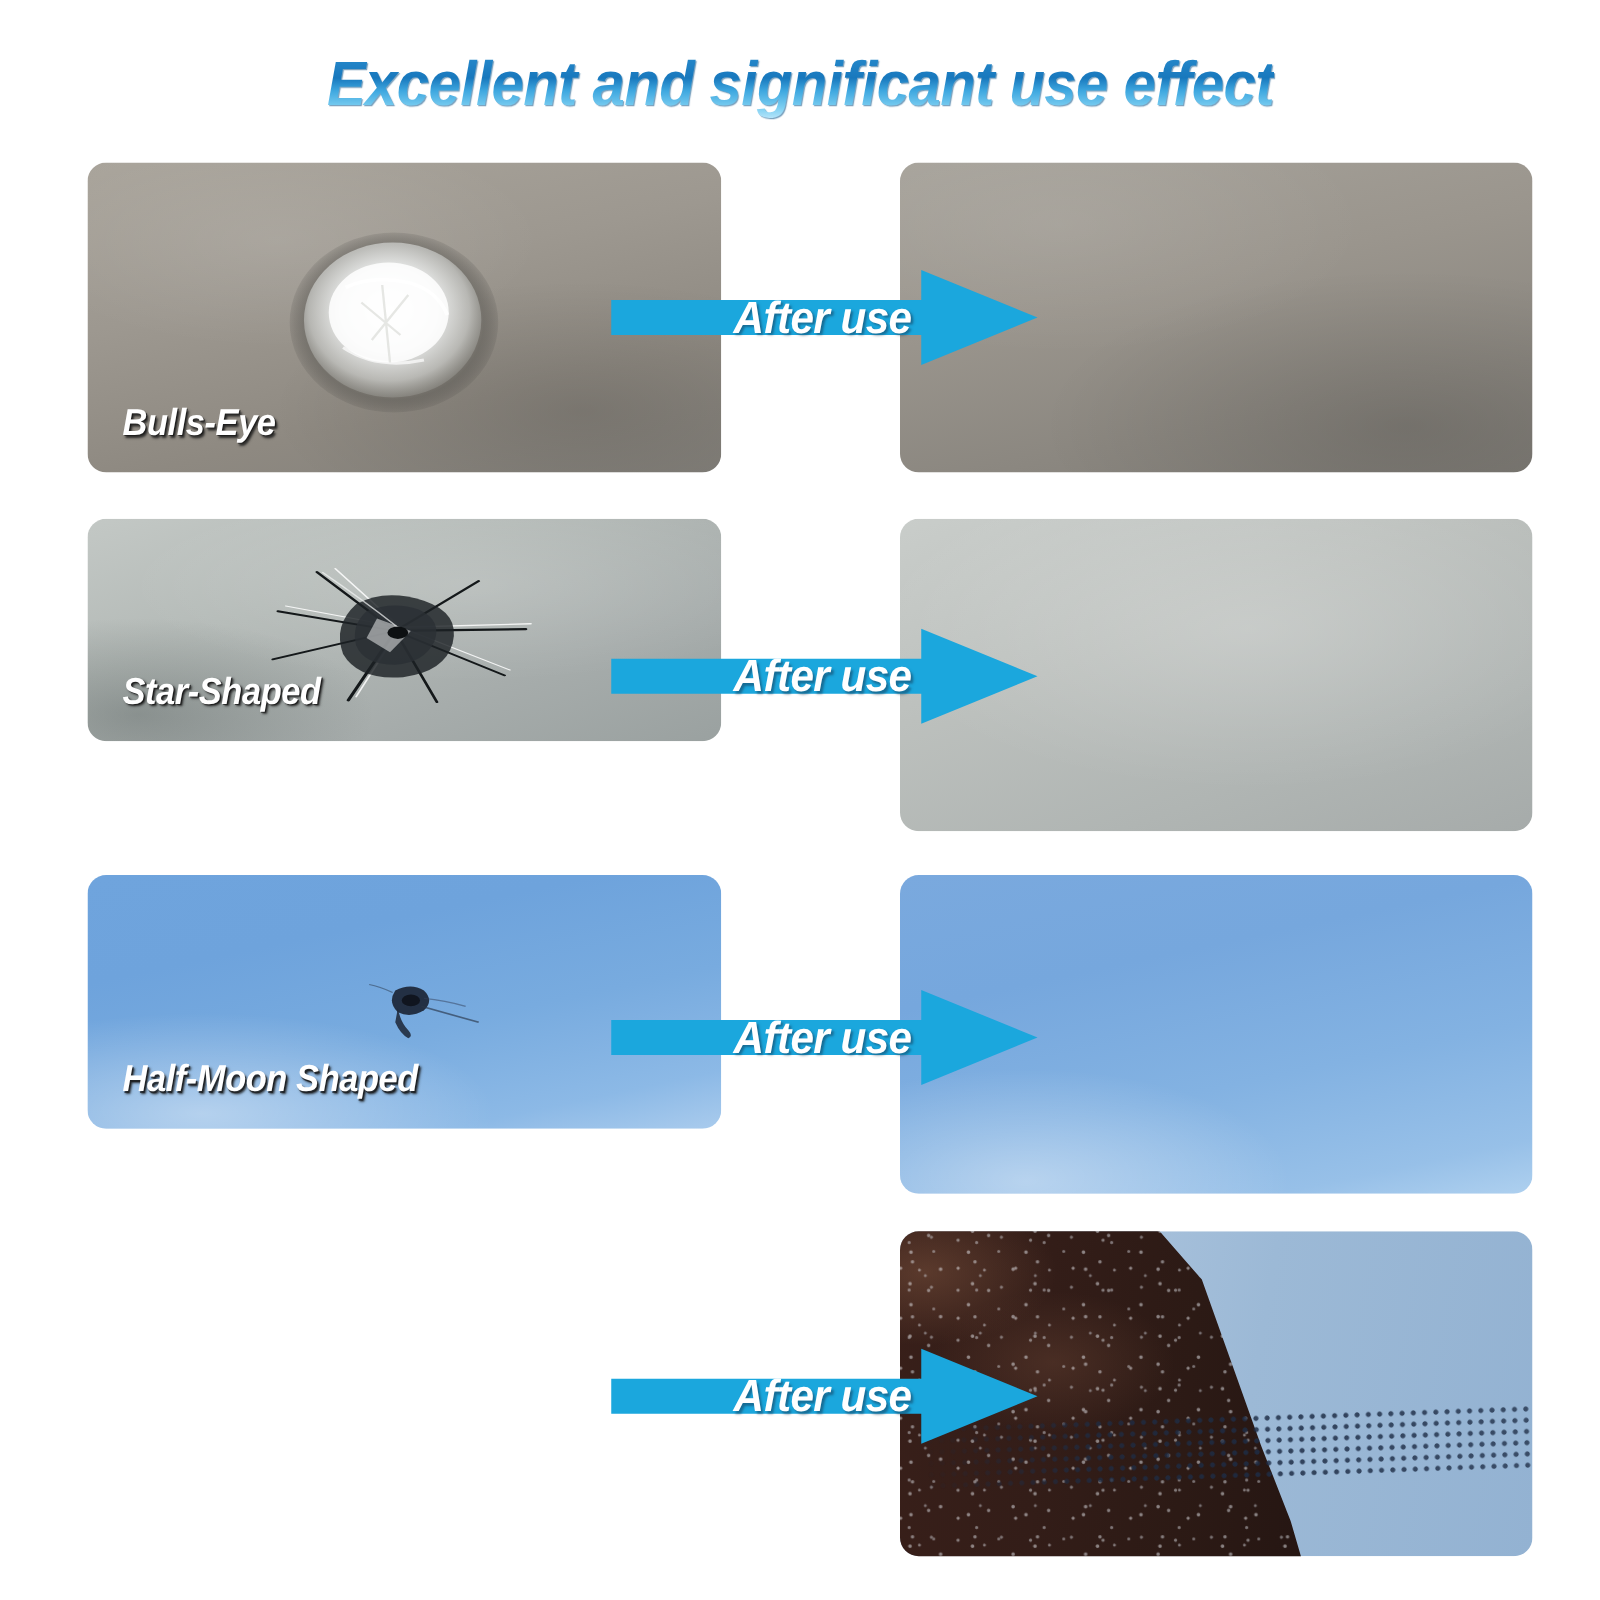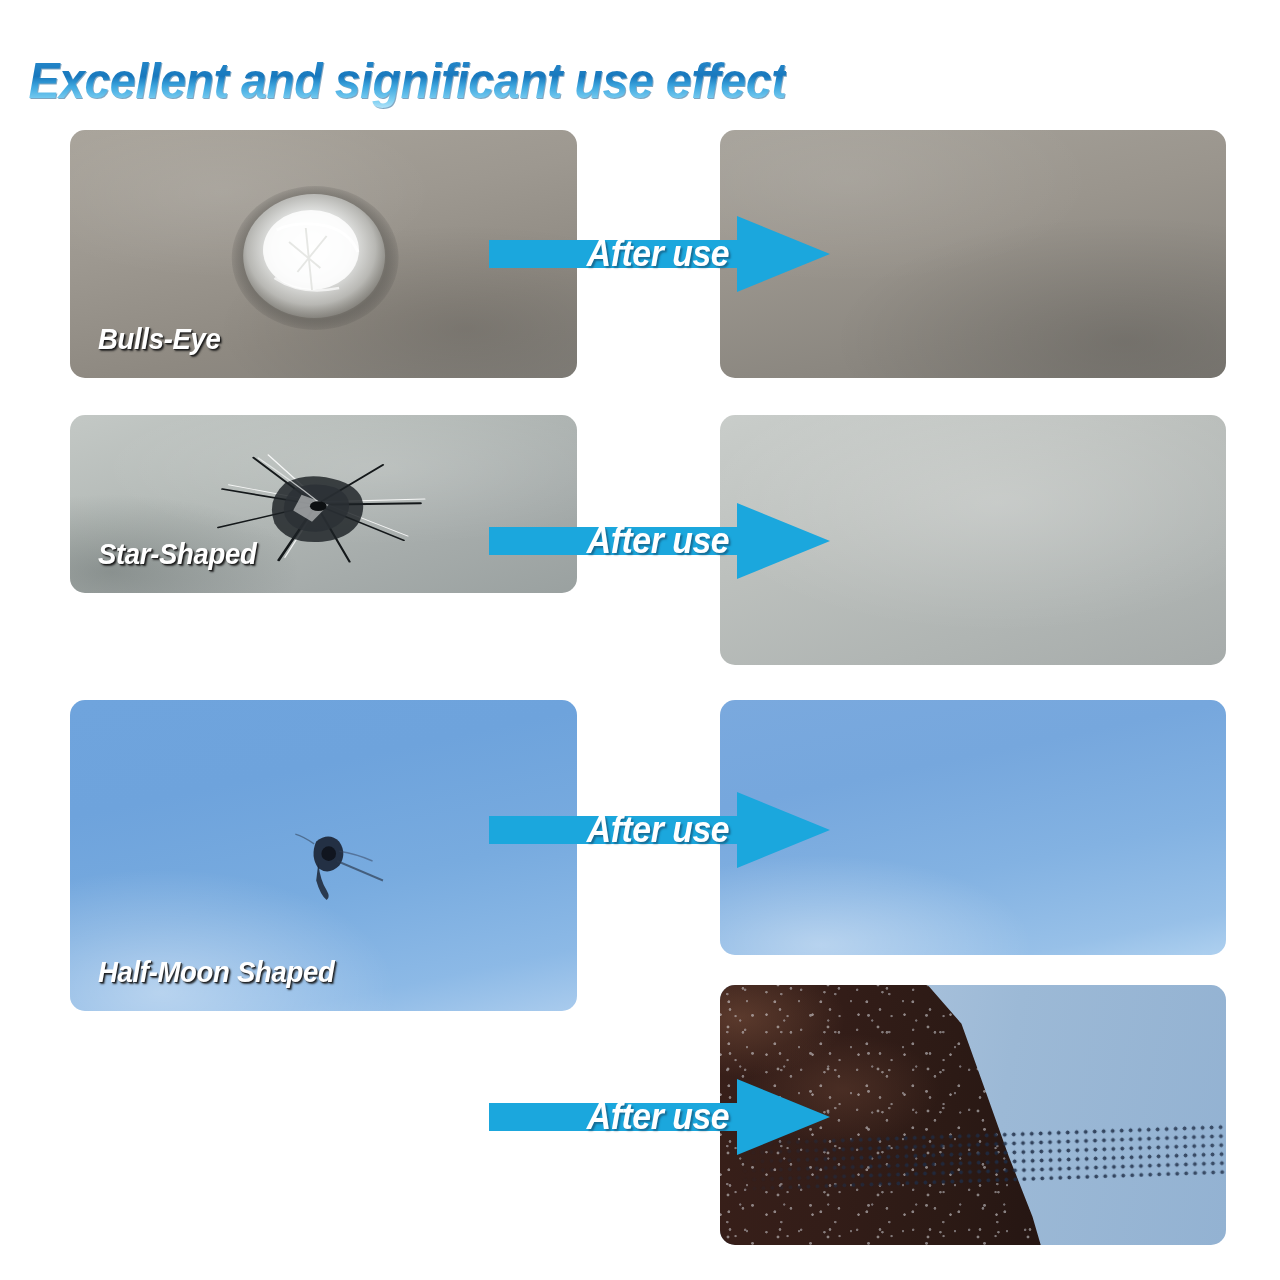--- a/index.html
+++ b/index.html
@@ -12,23 +12,24 @@
     height: 1280px;
     overflow: hidden;
     font-family: "Liberation Sans", sans-serif;
     position: relative;
   }
 
   
   #title-bar {
     position: absolute;
     left: 0;
-    top: 52px;
+    top: 38px;
     width: 1280px;
     height: 62px;
+    text-align: center;
   }
   #page-title {
     display: inline-block;
     font-family: "Liberation Sans", sans-serif;
     font-weight: bold;
     font-style: italic;
     font-size: 50px;
     line-height: 58px;
     letter-spacing: -0.5px;
     transform: scaleX(0.93);
@@ -286,21 +287,21 @@
   <div class="arrow-wrap" style="height:250px;">
     <svg class="arrow-svg" viewBox="0 0 345 250" preserveAspectRatio="none">
       <polygon points="0,112 248,112 248,88 341,126 248,164 248,140 0,140" fill="#1ba7dd"></polygon>
     </svg>
     <div class="arrow-text" style="top:106px;">After use</div>
   </div>
 </div>
 
 <div class="row" style="top:700px; height:255px;">
 
-  <div class="panel left" style="height:311px;">
+  <div class="panel left" style="height:203px;">
     <div class="surface surf-sky"></div>
     <svg viewBox="0 0 486 255" preserveAspectRatio="none" style="position:absolute; inset:0; width:100%; height:100%;">
       <path d="M236 116 Q248 108 258 116 Q266 126 258 136 Q248 144 238 138 Q230 128 236 116 Z" fill="#1c2636" opacity="0.92"></path>
       <path d="M238 134 Q240 148 246 156 Q250 162 246 164 Q240 160 236 148 Z" fill="#1c2636" opacity="0.85"></path>
       <path d="M256 132 Q278 140 300 148" fill="none" stroke="#2a3648" stroke-width="1.6" opacity="0.65"></path>
       <path d="M258 124 Q274 126 290 132" fill="none" stroke="#33405a" stroke-width="1.2" opacity="0.5"></path>
       <path d="M234 118 Q224 112 216 110" fill="none" stroke="#2a3648" stroke-width="1.2" opacity="0.5"></path>
       <ellipse cx="248" cy="126" rx="7" ry="6" fill="#10151f"></ellipse>
     </svg>
     <div class="panel-label">Half-Moon Shaped</div>

